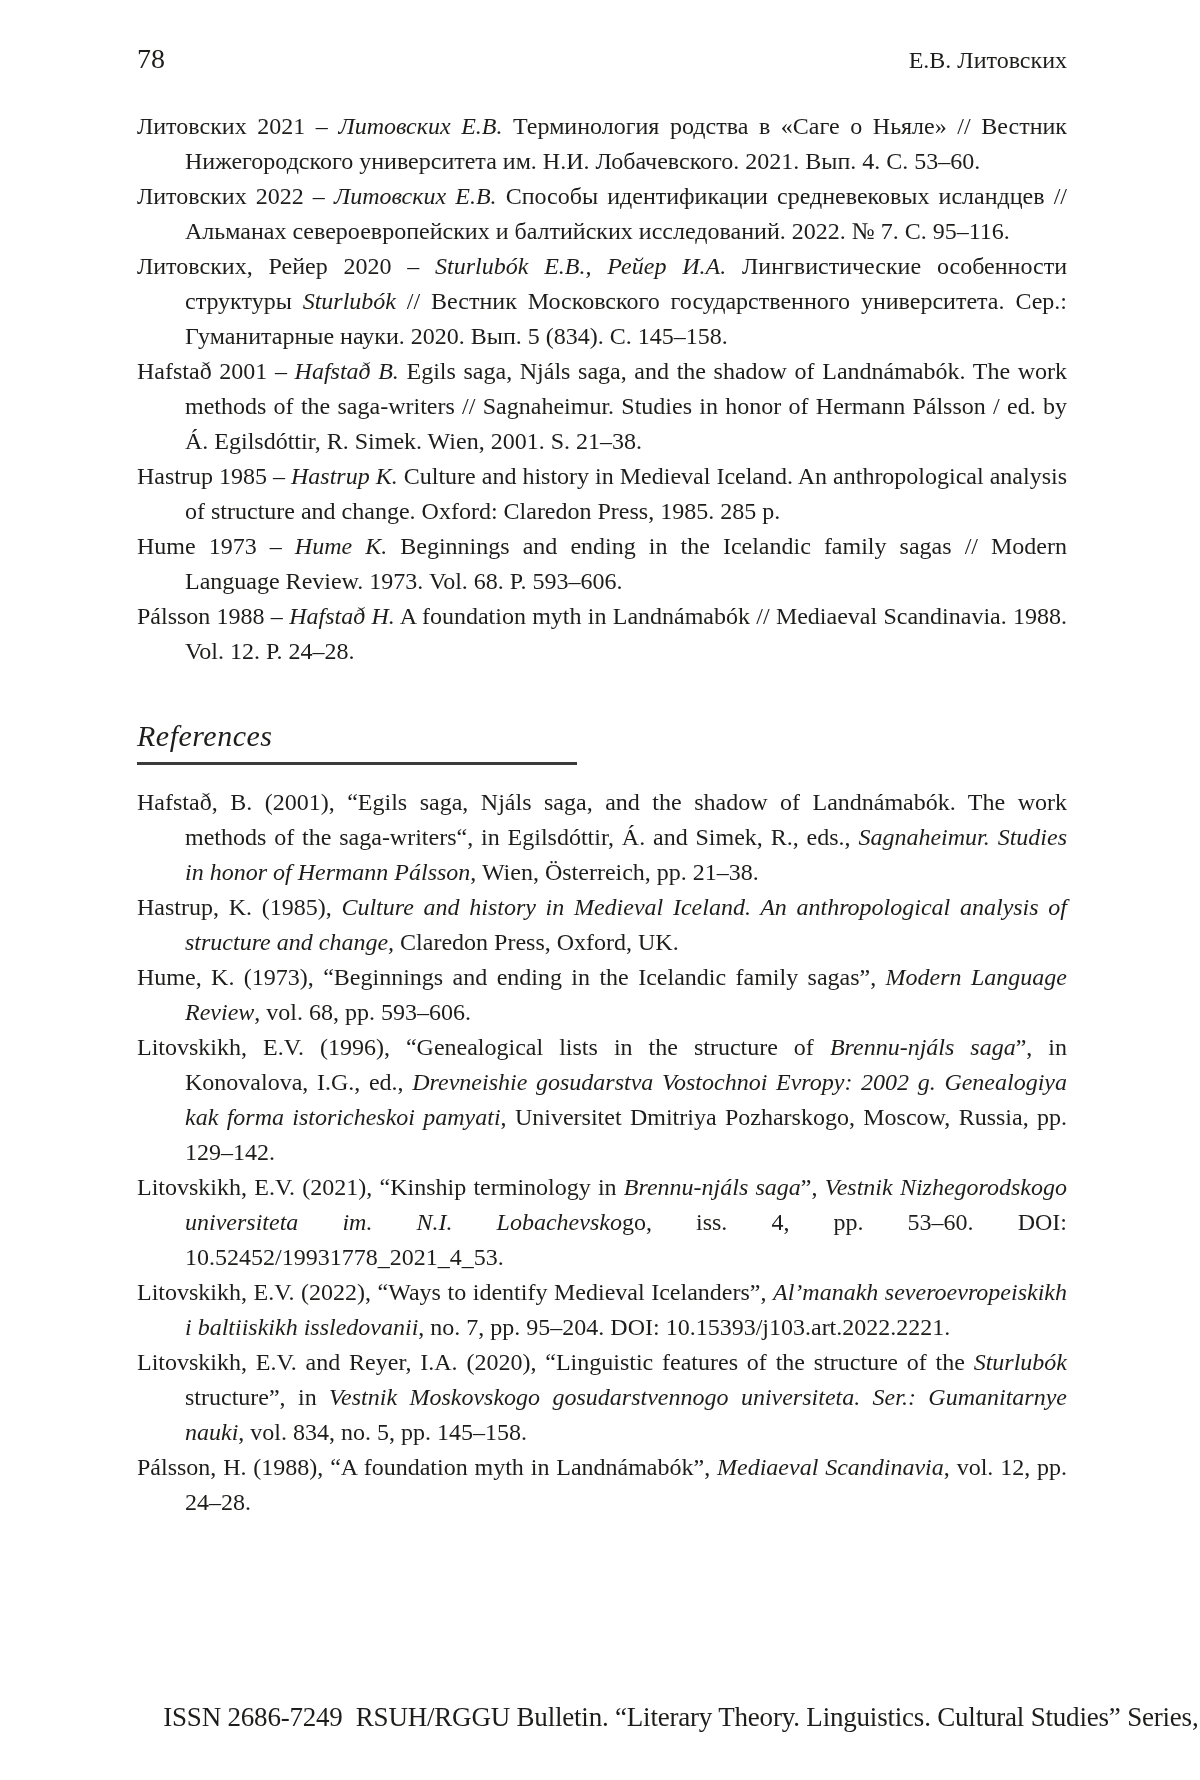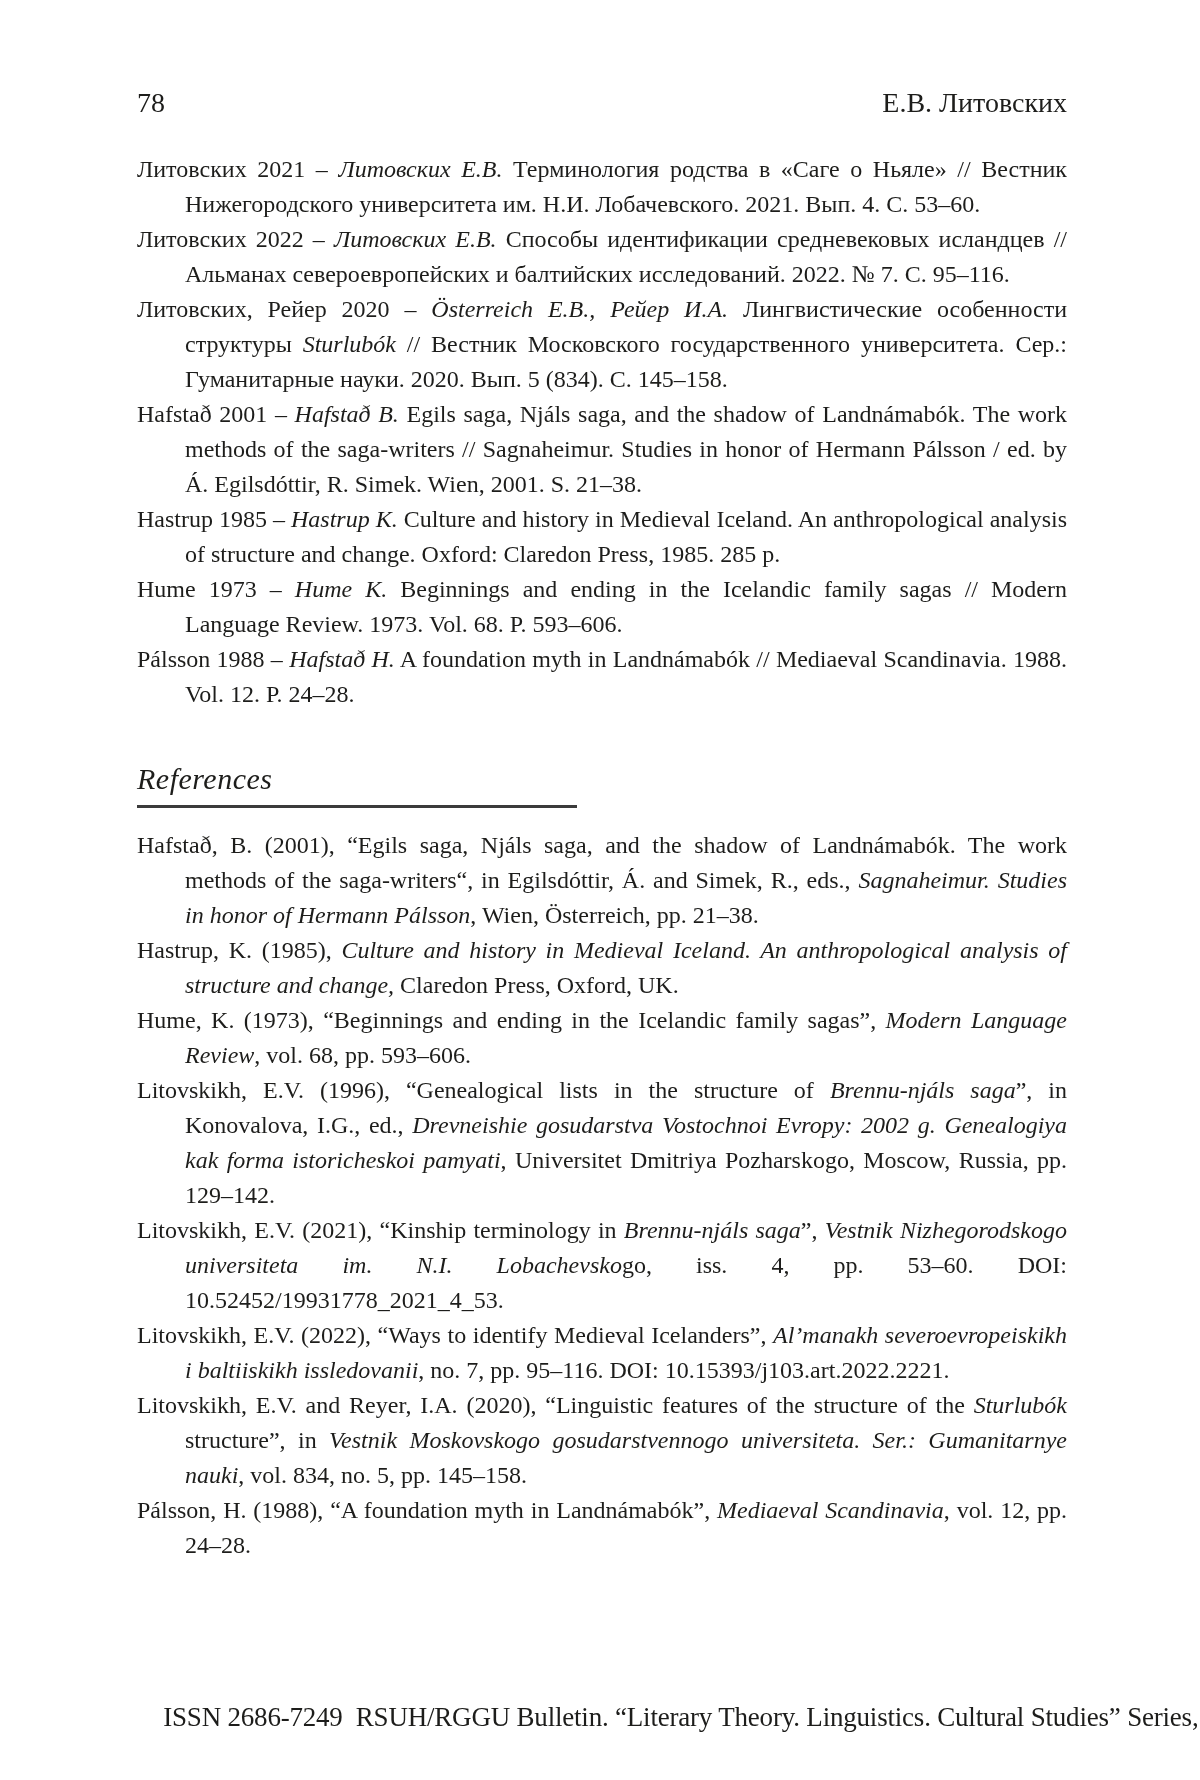--- a/index.html
+++ b/index.html
@@ -19,28 +19,28 @@
   .content {
     position: absolute;
     left: 137px;
     top: 0;
     width: 930px;
   }
   .header {
     display: flex;
     justify-content: space-between;
     align-items: baseline;
-    padding-top: 88px;
+    padding-top: 44px;
     line-height: 30px;
   }
   .pagenum {
     font-size: 28px;
   }
   .running-head {
-    font-size: 28px;
+    font-size: 24px;
   }
   .biblio {
     margin-top: 34px;
   }
   .entry {
     margin: 0;
     font-size: 24px;
     line-height: 35px;
     text-align: justify;
     padding-left: 48px;
@@ -84,39 +84,39 @@
   <div class="content">
 
     <div class="header">
       <span class="pagenum">78</span>
       <span class="running-head">Е.В. Литовских</span>
     </div>
 
     <div class="biblio" id="biblio-list">
         <p class="entry"><span>Литовских 2021 – </span><i>Литовских Е.В.</i><span> Терминология родства в «Саге о Ньяле» // Вестник Нижегородского университета им. Н.И. Лобачевского. 2021. Вып. 4. С. 53–60.</span></p>
         <p class="entry"><span>Литовских 2022 – </span><i>Литовских Е.В.</i><span> Способы идентификации средневековых исландцев // Альманах североевропейских и балтийских исследований. 2022. № 7. С. 95–116.</span></p>
-        <p class="entry"><span>Литовских, Рейер 2020 – </span><i>Österreich Е.В., Рейер И.А.</i><span> Лингвистические особенности структуры </span><i>Sturlubók</i><span> // Вестник Московского государственного университета. Сер.: Гуманитарные науки. 2020. Вып. 5 (834). С. 145–158.</span></p>
+        <p class="entry"><span>Литовских, Рейер 2020 – </span><i>Sturlubók Е.В., Рейер И.А.</i><span> Лингвистические особенности структуры </span><i>Sturlubók</i><span> // Вестник Московского государственного университета. Сер.: Гуманитарные науки. 2020. Вып. 5 (834). С. 145–158.</span></p>
         <p class="entry"><span>Hafstað 2001 – </span><i>Hafstað B.</i><span> Egils saga, Njáls saga, and the shadow of Landnámabók. The work methods of the saga-writers // Sagnaheimur. Studies in honor of Hermann Pálsson / ed. by Á. Egilsdóttir, R. Simek. Wien, 2001. S. 21–38.</span></p>
         <p class="entry"><span>Hastrup 1985 – </span><i>Hastrup K.</i><span> Culture and history in Medieval Iceland. An anthropological analysis of structure and change. Oxford: Claredon Press, 1985. 285 p.</span></p>
         <p class="entry"><span>Hume 1973 – </span><i>Hume K.</i><span> Beginnings and ending in the Icelandic family sagas // Modern Language Review. 1973. Vol. 68. P. 593–606.</span></p>
         <p class="entry"><span>Pálsson 1988 – </span><i>Hafstað H.</i><span> A foundation myth in Landnámabók // Mediaeval Scandinavia. 1988. Vol. 12. P. 24–28.</span></p>
       </div>
 
     <div class="refs-heading-wrap">
       <h2 class="refs-heading">References</h2>
       <div class="refs-rule"></div>
     </div>
 
     <div class="refs" id="refs-list">
         <p class="entry"><span>Hafstað, B. (2001), “Egils saga, Njáls saga, and the shadow of Landnámabók. The work methods of the saga-writers“, in Egilsdóttir, Á. and Simek, R., eds., </span><i>Sagnaheimur. Studies in honor of Hermann Pálsson</i><span>, Wien, Österreich, pp. 21–38.</span></p>
         <p class="entry"><span>Hastrup, K. (1985), </span><i>Culture and history in Medieval Iceland. An anthropological analysis of structure and change,</i><span> Claredon Press, Oxford, UK.</span></p>
         <p class="entry"><span>Hume, K. (1973), “Beginnings and ending in the Icelandic family sagas”, </span><i>Modern Language Review</i><span>, vol. 68, pp. 593–606.</span></p>
         <p class="entry"><span>Litovskikh, E.V. (1996), “Genealogical lists in the structure of </span><i>Brennu-njáls saga</i><span>”, in Konovalova, I.G., ed., </span><i>Drevneishie gosudarstva Vostochnoi Evropy: 2002 g. Genealogiya kak forma istoricheskoi pamyati</i><span>, Universitet Dmitriya Pozharskogo, Moscow, Russia, pp. 129–142.</span></p>
         <p class="entry"><span>Litovskikh, E.V. (2021), “Kinship terminology in </span><i>Brennu-njáls saga</i><span>”, </span><i>Vestnik Nizhegorodskogo universiteta im. N.I. Lobachevsko</i><span>go, iss. 4, pp. 53–60. DOI: 10.52452/19931778_2021_4_53.</span></p>
-        <p class="entry"><span>Litovskikh, E.V. (2022), “Ways to identify Medieval Icelanders”, </span><i>Al’manakh severoevropeiskikh i baltiiskikh issledovanii</i><span>, no. 7, pp. 95–116. DOI: 10.15393/j103.art.2022.2221.</span></p>
+        <p class="entry"><span>Litovskikh, E.V. (2022), “Ways to identify Medieval Icelanders”, </span><i>Al’manakh severoevropeiskikh i baltiiskikh issledovanii</i><span>, no. 7, pp. 95–204. DOI: 10.15393/j103.art.2022.2221.</span></p>
         <p class="entry"><span>Litovskikh, E.V. and Reyer, I.A. (2020), “Linguistic features of the structure of the </span><i>Sturlubók</i><span> structure”, in </span><i>Vestnik Moskovskogo gosudarstvennogo universiteta. Ser.: Gumanitarnye nauki</i><span>, vol. 834, no. 5, pp. 145–158.</span></p>
         <p class="entry"><span>Pálsson, H. (1988), “A foundation myth in Landnámabók”, </span><i>Mediaeval Scandinavia</i><span>, vol. 12, pp. 24–28.</span></p>
       </div>
 
   </div>
 
   <div class="footer">
     <span>ISSN 2686-7249  RSUH/RGGU Bulletin. “Literary Theory. Linguistics. Cultural Studies” Series, 2025, no. 5</span>
   </div>
 </div>

